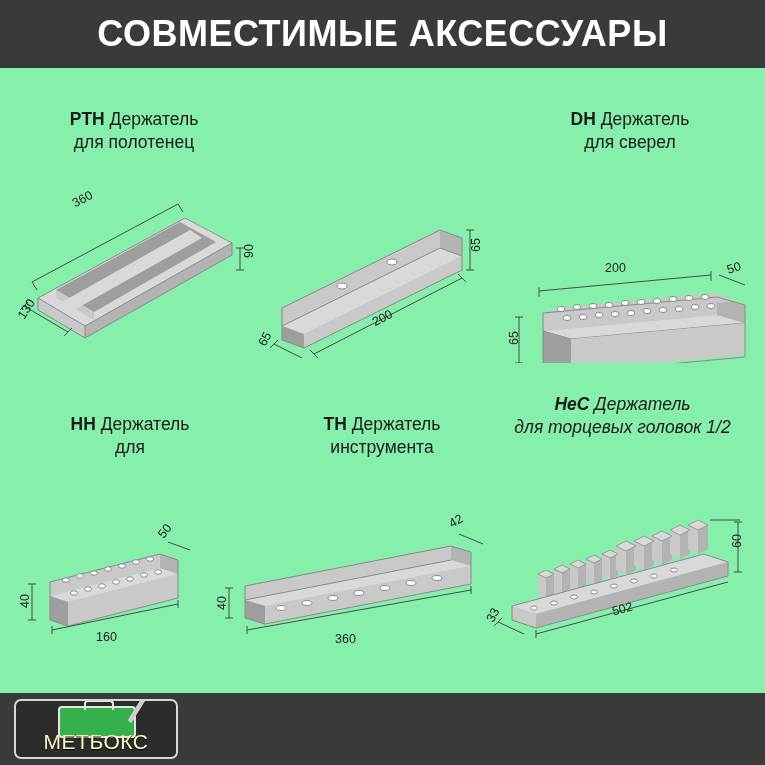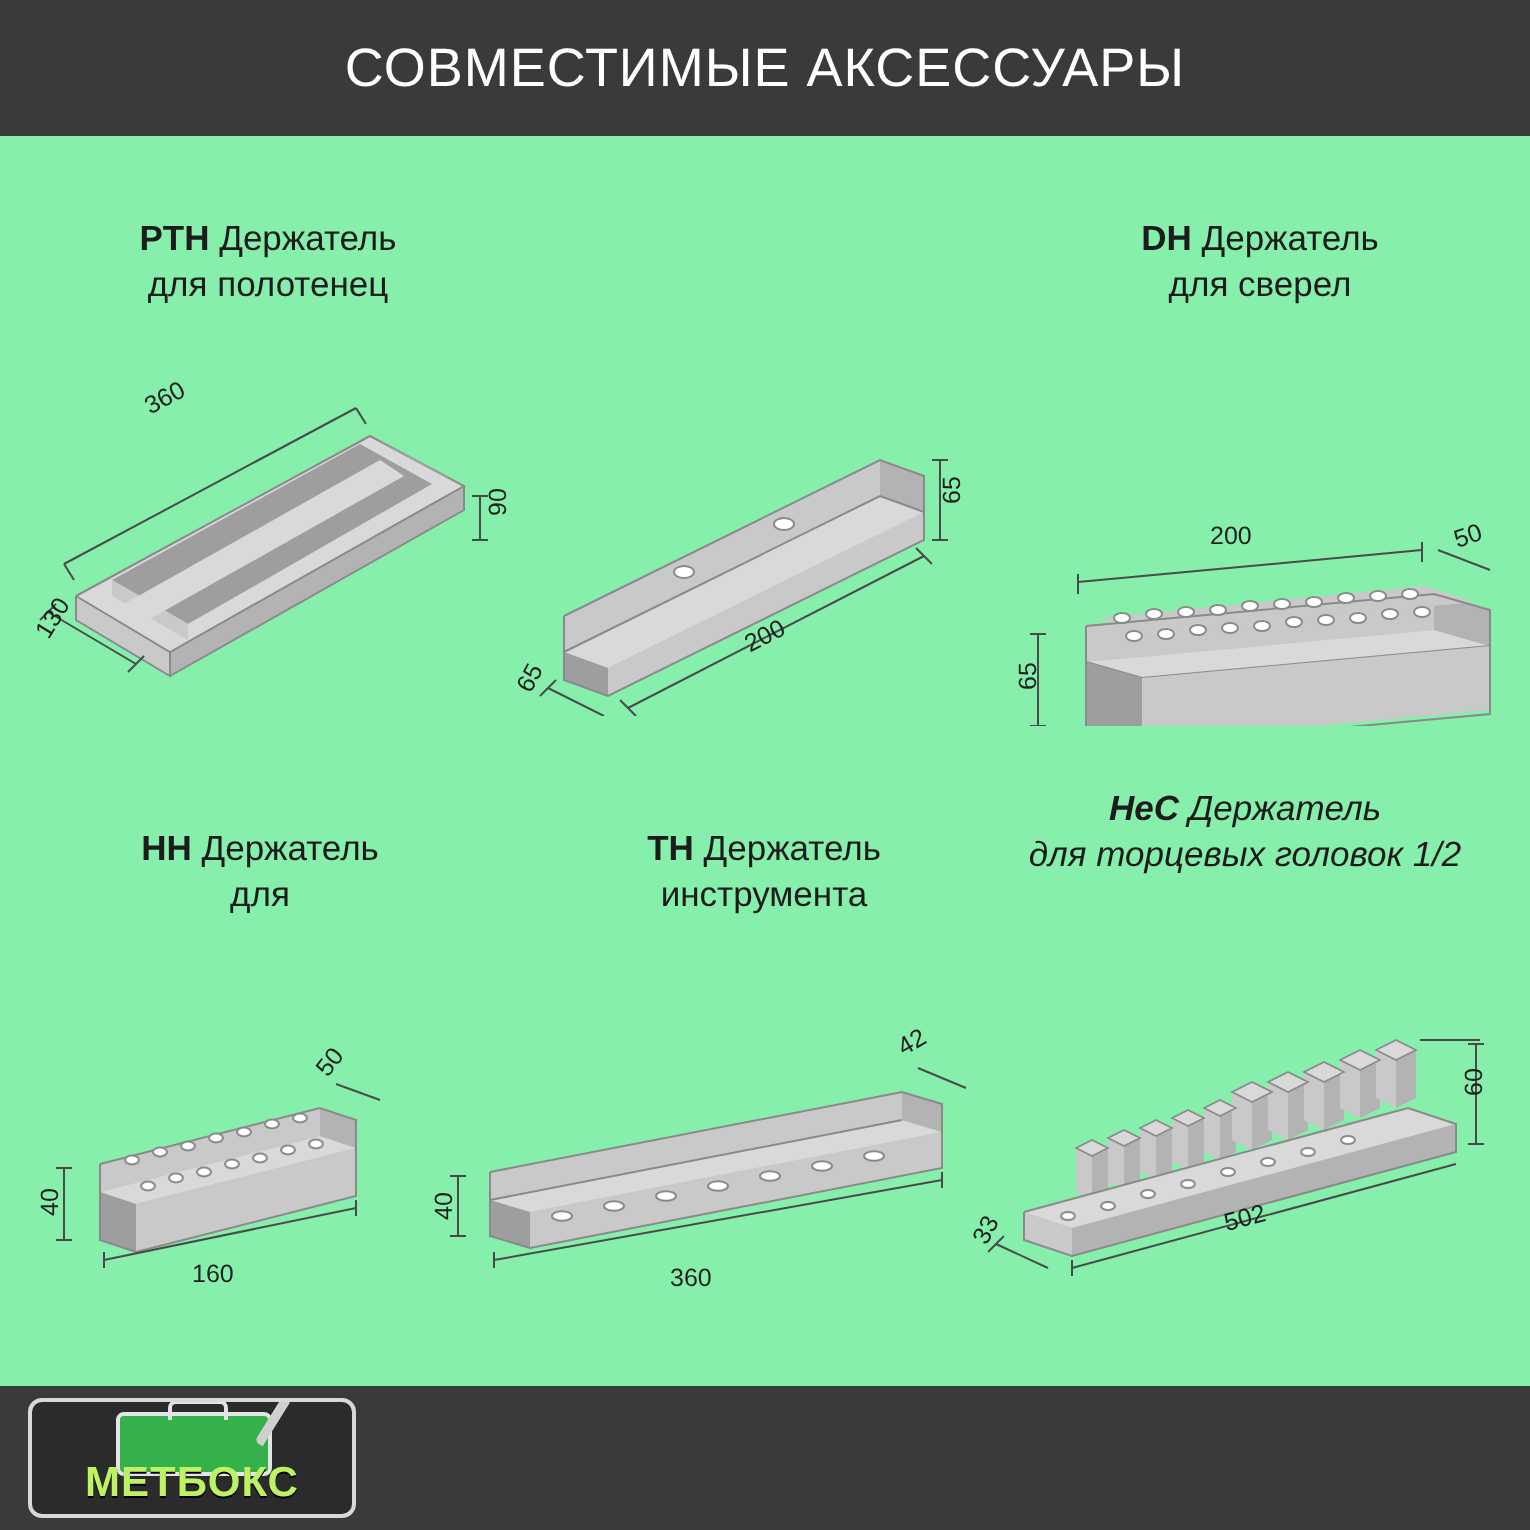--- a/index.html
+++ b/index.html
@@ -10,22 +10,22 @@
     overflow:hidden;
     position:relative;
   }
   .header{
     position:absolute;left:0;top:0;width:765px;height:68px;
     background:#3a3a3a;
     display:flex;align-items:center;justify-content:center;
   }
   .header-title{
     color:#ffffff;
-    font-size:27px;
-    font-weight:normal;
+    font-size:36px;
+    font-weight:bold;
     letter-spacing:0.5px;
     text-transform:uppercase;
     text-align:center;
   }
   .canvas{
     position:absolute;left:0;top:68px;width:765px;height:625px;
     background:#86efac;
   }
   .cell{position:absolute;}
   .cell-title{
@@ -67,21 +67,21 @@
     border:2px solid #e4e4e4;border-bottom:none;border-radius:4px 4px 0 0;
   }
   .logo-wrench{
     position:absolute;right:6px;top:6px;width:34px;height:26px;
     border-left:5px solid #cfcfcf;
     transform:rotate(32deg);
     border-radius:3px;
   }
   .logo-text{
     position:relative;z-index:2;
-    color:#bef264;font-size:21px;font-weight:bold;
+    color:#fef9c3;font-size:21px;font-weight:normal;
     letter-spacing:0.5px;
     margin-bottom:3px;
     text-shadow:0 1px 0 #000;
   }
   
   .metal-l{fill:#d9d9d9;}
   .metal-m{fill:#c9c9c9;}
   .metal-d{fill:#b3b3b3;}
   .metal-dd{fill:#9e9e9e;}
   .edge{stroke:#8a8a8a;stroke-width:1;fill:none;}

